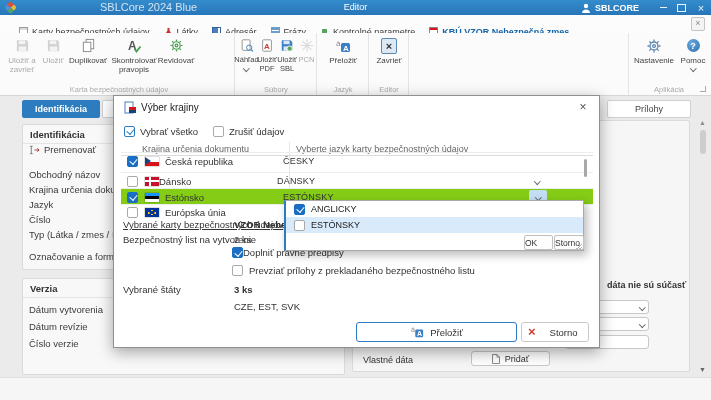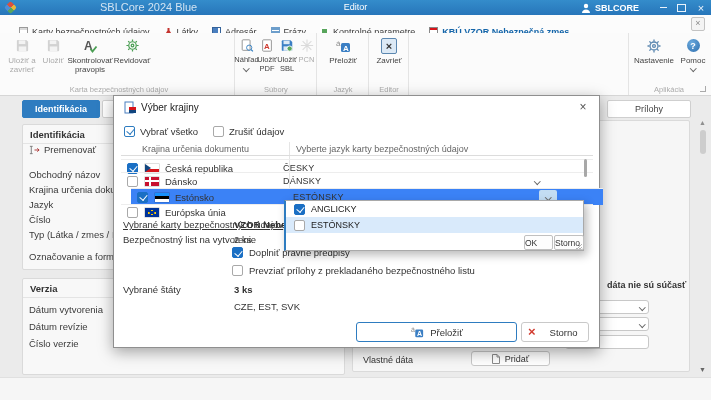--- a/index.html
+++ b/index.html
@@ -56,21 +56,21 @@
   
   .statusbar{position:absolute;left:0;top:377px;width:711px;height:23px;background:#f6f6f6;border-top:1px solid #e0e0e0;}
 
   
   .dialog{position:absolute;left:113px;top:95px;width:487px;height:253px;background:#fff;border:1px solid #8f8f8f;box-shadow:0 4px 14px rgba(0,0,0,.35);z-index:10;box-sizing:border-box;}
   .dlg-title{position:absolute;left:27px;top:6px;font-size:10px;color:#222;}
   .dlg-close{position:absolute;right:9px;top:4px;font-size:12px;color:#555;width:14px;text-align:center;}
   .toolbtn{position:absolute;top:27px;height:16px;display:flex;align-items:center;gap:5px;font-size:9.5px;color:#333;}
   .tblhead{position:absolute;font-size:9px;color:#666;}
   .trow{position:absolute;left:7px;width:472px;height:16px;border-top:1px solid #ededed;display:flex;align-items:center;}
-  .trow.selected{background:#3b82f6;margin-left:10px;}
+  .trow.selected{background:#84cc16;}
   .cb{width:11px;height:11px;border:1px solid #a9a9a9;border-radius:2px;background:#fff;position:relative;flex:none;box-sizing:border-box;}
   .cb.on{background:#1a6fc4;border-color:#1a6fc4;}
   .cb.on::after{content:"";position:absolute;left:2.5px;top:0.5px;width:3.5px;height:6px;border:solid #fff;border-width:0 1.6px 1.6px 0;transform:rotate(40deg);}
   .cb.outline{border-color:#2e7cc0;}
   .cb.outline::after{content:"";position:absolute;left:2.5px;top:0.5px;width:3.5px;height:6px;border:solid #2e7cc0;border-width:0 1.6px 1.6px 0;transform:rotate(40deg);}
   .flag{width:14px;height:9px;flex:none;box-shadow:0 0 0 0.5px rgba(0,0,0,.25);position:relative;overflow:hidden;}
   .flag.cz{background:linear-gradient(#fff 0 50%,#d7141a 50%);}
   .flag.cz::after{content:"";position:absolute;left:0;top:0;border-top:4.5px solid transparent;border-bottom:4.5px solid transparent;border-left:6px solid #11457e;}
   .flag.dk{background-color:#c8102e;background-image:linear-gradient(#fff,#fff),linear-gradient(#fff,#fff);background-size:100% 2px,2px 100%;background-position:0 3.5px,4px 0;background-repeat:no-repeat;}
   .flag.ee{background:linear-gradient(#1791ff 0 33%,#000 33% 66%,#fff 66%);}
@@ -161,20 +161,29 @@
         <div class="rbtn disabled" style="width:26px;">
           <span class="ric">
             <svg width="15" height="15" viewBox="0 0 16 16">
                 <path d="M2 3a1 1 0 011-1h9l2 2v9a1 1 0 01-1 1H3a1 1 0 01-1-1z" fill="#9aa2a8"></path>
                 <rect x="4" y="2.5" width="7" height="4" fill="#e8eaec"></rect>
                 <rect x="4" y="9" width="8" height="5" fill="#e8eaec"></rect>
               </svg>
           </span>
           <span class="rlab">Uložiť</span>
         </div>
+        <div class="rbtn" style="width:44px;">
+          <span class="ric">
+            <svg width="15" height="15" viewBox="0 0 16 16" fill="none" stroke="#8a8a8a">
+                <rect x="5.5" y="1.5" width="8" height="10" fill="#fff"></rect>
+                <rect x="2.5" y="4.5" width="8" height="10" fill="#fff"></rect>
+              </svg>
+          </span>
+          <span class="rlab">Duplikovať</span>
+        </div>
         <div class="rbtn" style="width:48px;">
           <span class="ric">
             <svg width="16" height="16" viewBox="0 0 16 16">
                 <text x="2" y="12" font-size="12" font-weight="bold" fill="#555" font-family="Liberation Sans,sans-serif">A</text>
                 <path d="M8.5 11l2 2.5 4-5" stroke="#4a9e53" stroke-width="1.8" fill="none"></path>
               </svg>
           </span>
           <span class="rlab">Skontrolovať pravopis</span>
         </div>
         <div class="rbtn" style="width:36px;">
@@ -384,30 +393,30 @@
     <div class="toolbtn" style="left:99px;">
       <span class="cb"></span>
       <span>Zrušiť údajov</span>
     </div>
 
     <div class="tblhead" style="left:28px;top:48px;">Krajina určenia dokumentu</div>
     <div class="tblhead" style="left:182px;top:48px;">Vyberte jazyk karty bezpečnostných údajov</div>
     <div class="abs" style="left:175px;top:46px;width:1px;height:76px;background:#e5e5e5;"></div>
     <div class="abs" style="left:7px;top:59px;width:472px;height:1px;background:#dcdcdc;"></div>
 
-    <div class="trow" style="top:63px;">
+    <div class="trow" style="top:56px;">
       <span class="cb on" style="margin-left:6px;"></span>
       <span class="flag cz" style="margin-left:7px;"></span>
       <span class="ctext" style="margin-left:6px;width:118px;">Česká republika</span>
       <span class="langtext">ČESKY</span>
     </div>
     <div class="trow" style="top:76px;">
       <span class="cb" style="margin-left:6px;"></span>
       <span class="flag dk" style="margin-left:7px;"></span>
-      <span class="ctext" style="margin-left:6px;width:118px;">Dánsko</span>
+      <span class="ctext" style="width:118px;">Dánsko</span>
       <span class="langtext">DÁNSKY</span>
       <span class="combo-chev" style="right:47px;position:absolute;">
           <span class="chev sm"></span>
         </span>
     </div>
     <div class="trow selected" style="top:92px;">
       <span class="cb on" style="margin-left:6px;"></span>
       <span class="flag ee" style="margin-left:7px;"></span>
       <span class="ctext" style="margin-left:6px;width:118px;">Estónsko</span>
       <span class="langtext">ESTÓNSKY</span>
@@ -421,21 +430,21 @@
       <span class="ctext" style="margin-left:6px;width:118px;">Európska únia</span>
     </div>
     <div class="sb-thumb" style="left:470px;top:63px;width:3px;height:18px;background:#a8a8a8;"></div>
 
     <div class="inforow" style="left:9px;top:123px;text-decoration:underline;">Vybrané karty bezpečnostných údajov</div>
     <div class="inforow" style="left:120px;top:123px;font-weight:bold;">VZOR Nebezpečná zmes</div>
 
     <div class="inforow" style="left:9px;top:138px;">Bezpečnostný list na vytvorenie</div>
     <div class="inforow" style="left:120px;top:138px;font-weight:normal;text-align:center;">2 ks</div>
 
-    <div class="inforow" style="left:118px;top:151px;display:flex;align-items:flex-start;gap:6px;">
+    <div class="inforow" style="left:118px;top:151px;display:flex;align-items:flex-start;">
       <span class="cb on"></span>
       <span>Doplniť právne predpisy</span>
     </div>
     <div class="inforow" style="left:118px;top:169px;display:flex;align-items:center;gap:6px;">
       <span class="cb"></span>
       <span>Prevziať prílohy z prekladaného bezpečnostného listu</span>
     </div>
 
     <div class="inforow" style="left:9px;top:188px;">Vybrané štáty</div>
     <div class="inforow" style="left:120px;top:188px;font-weight:bold;">3 ks</div>

